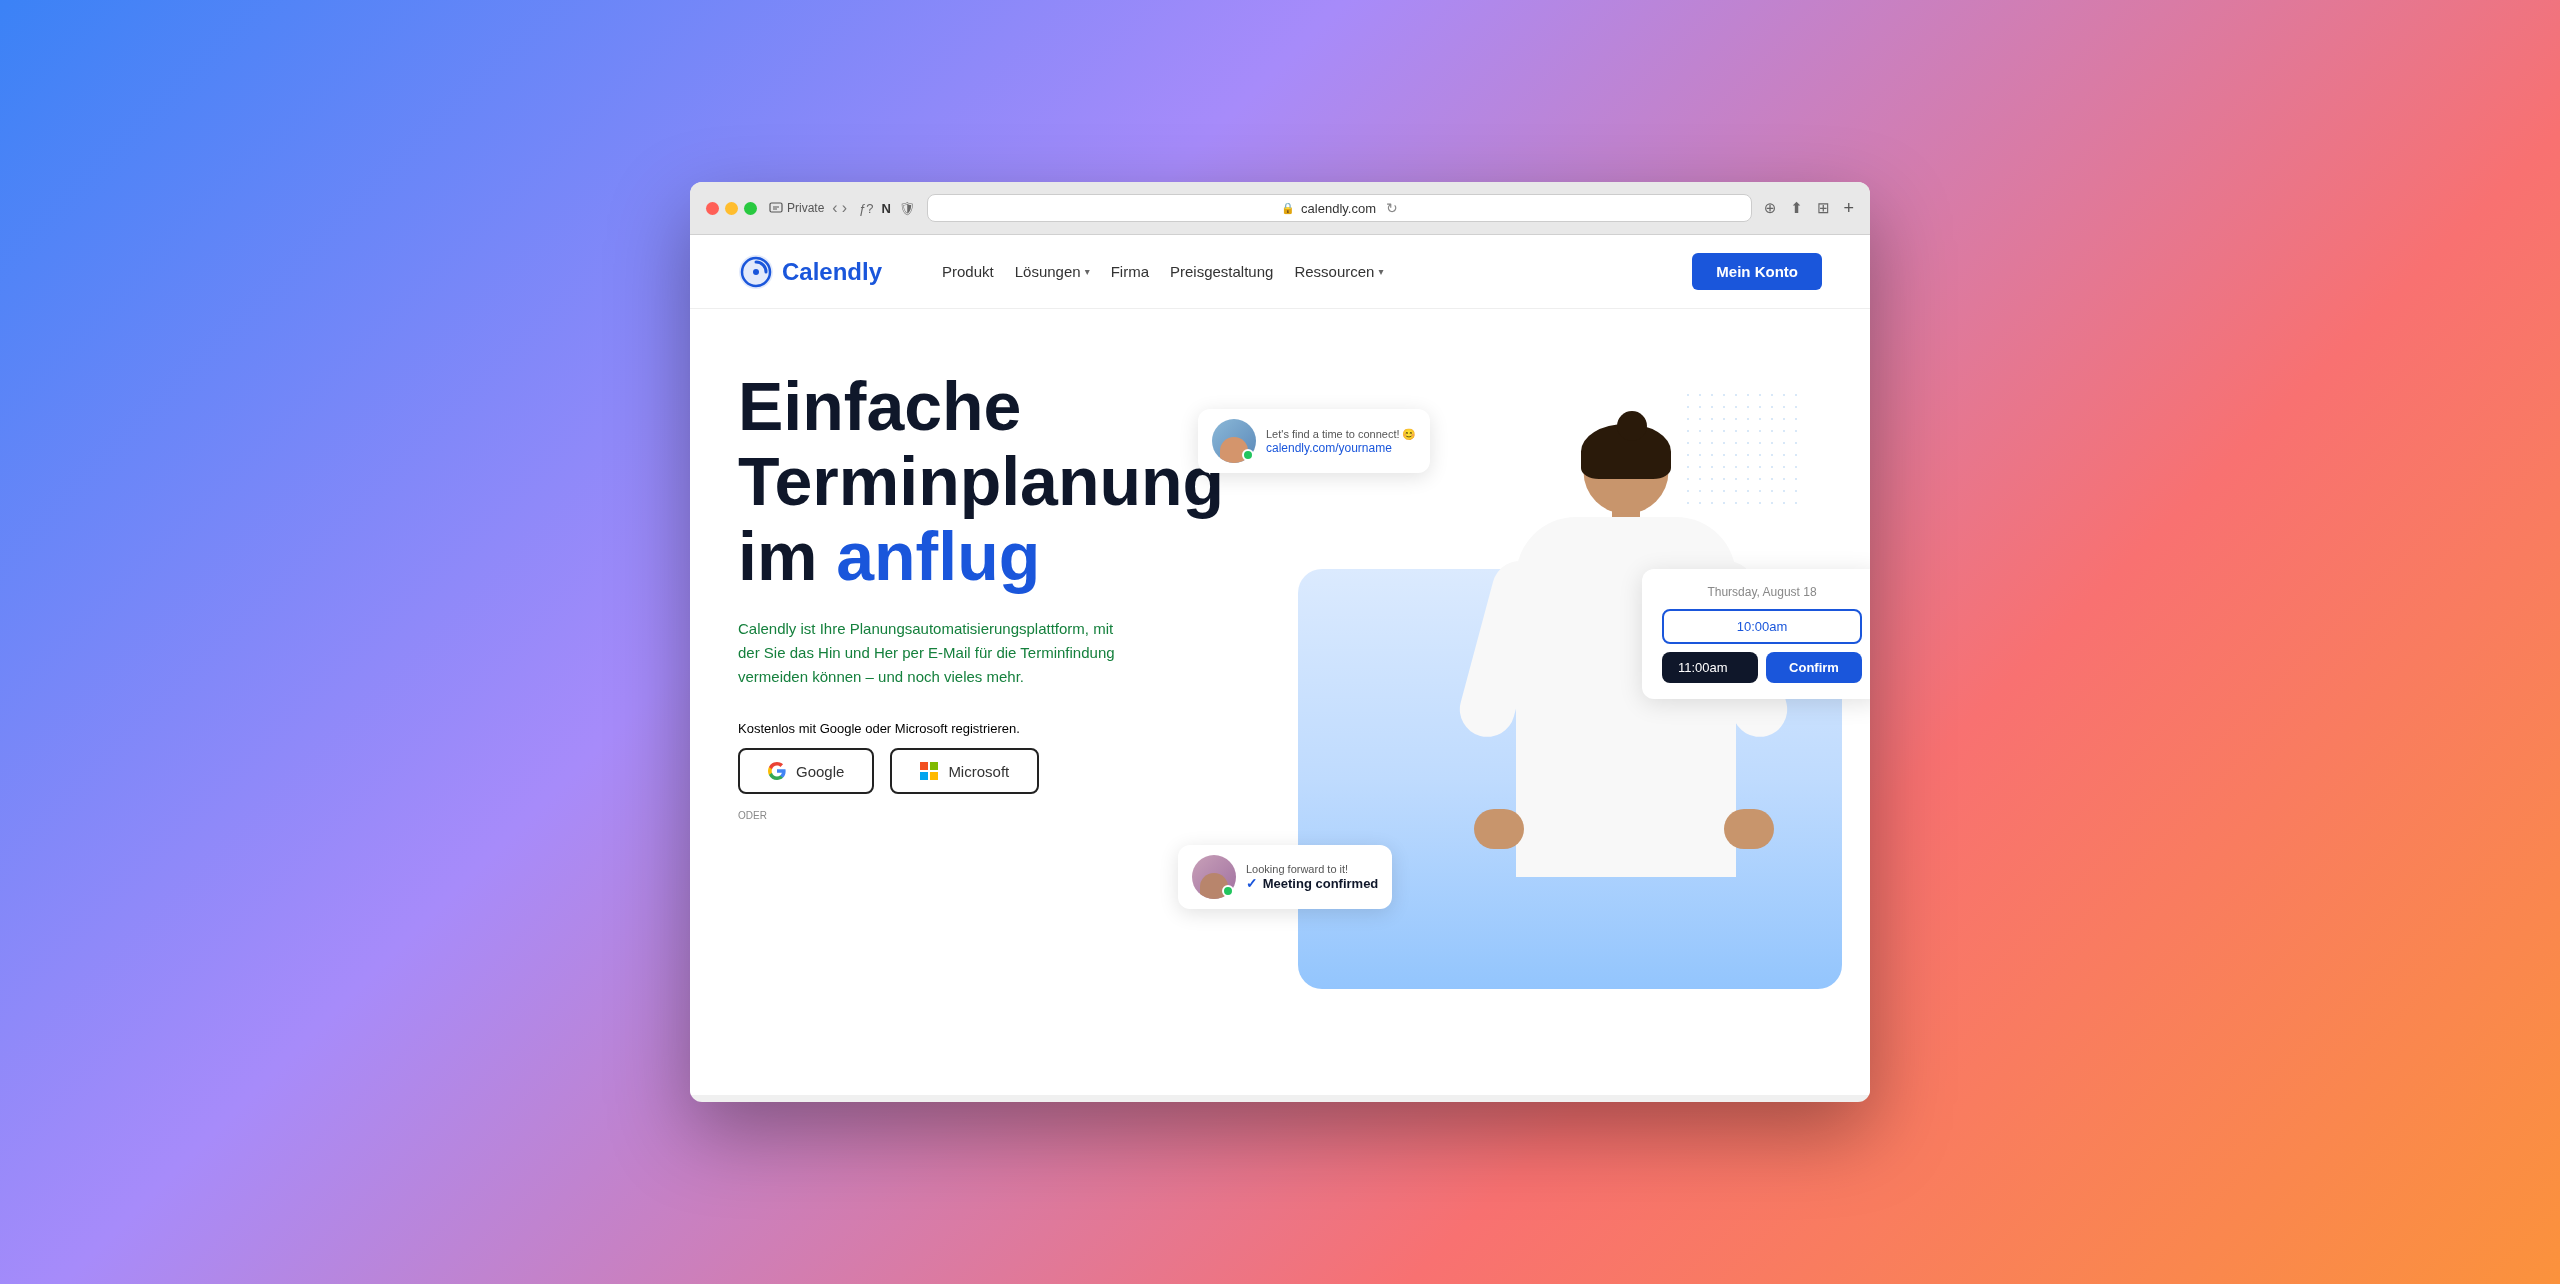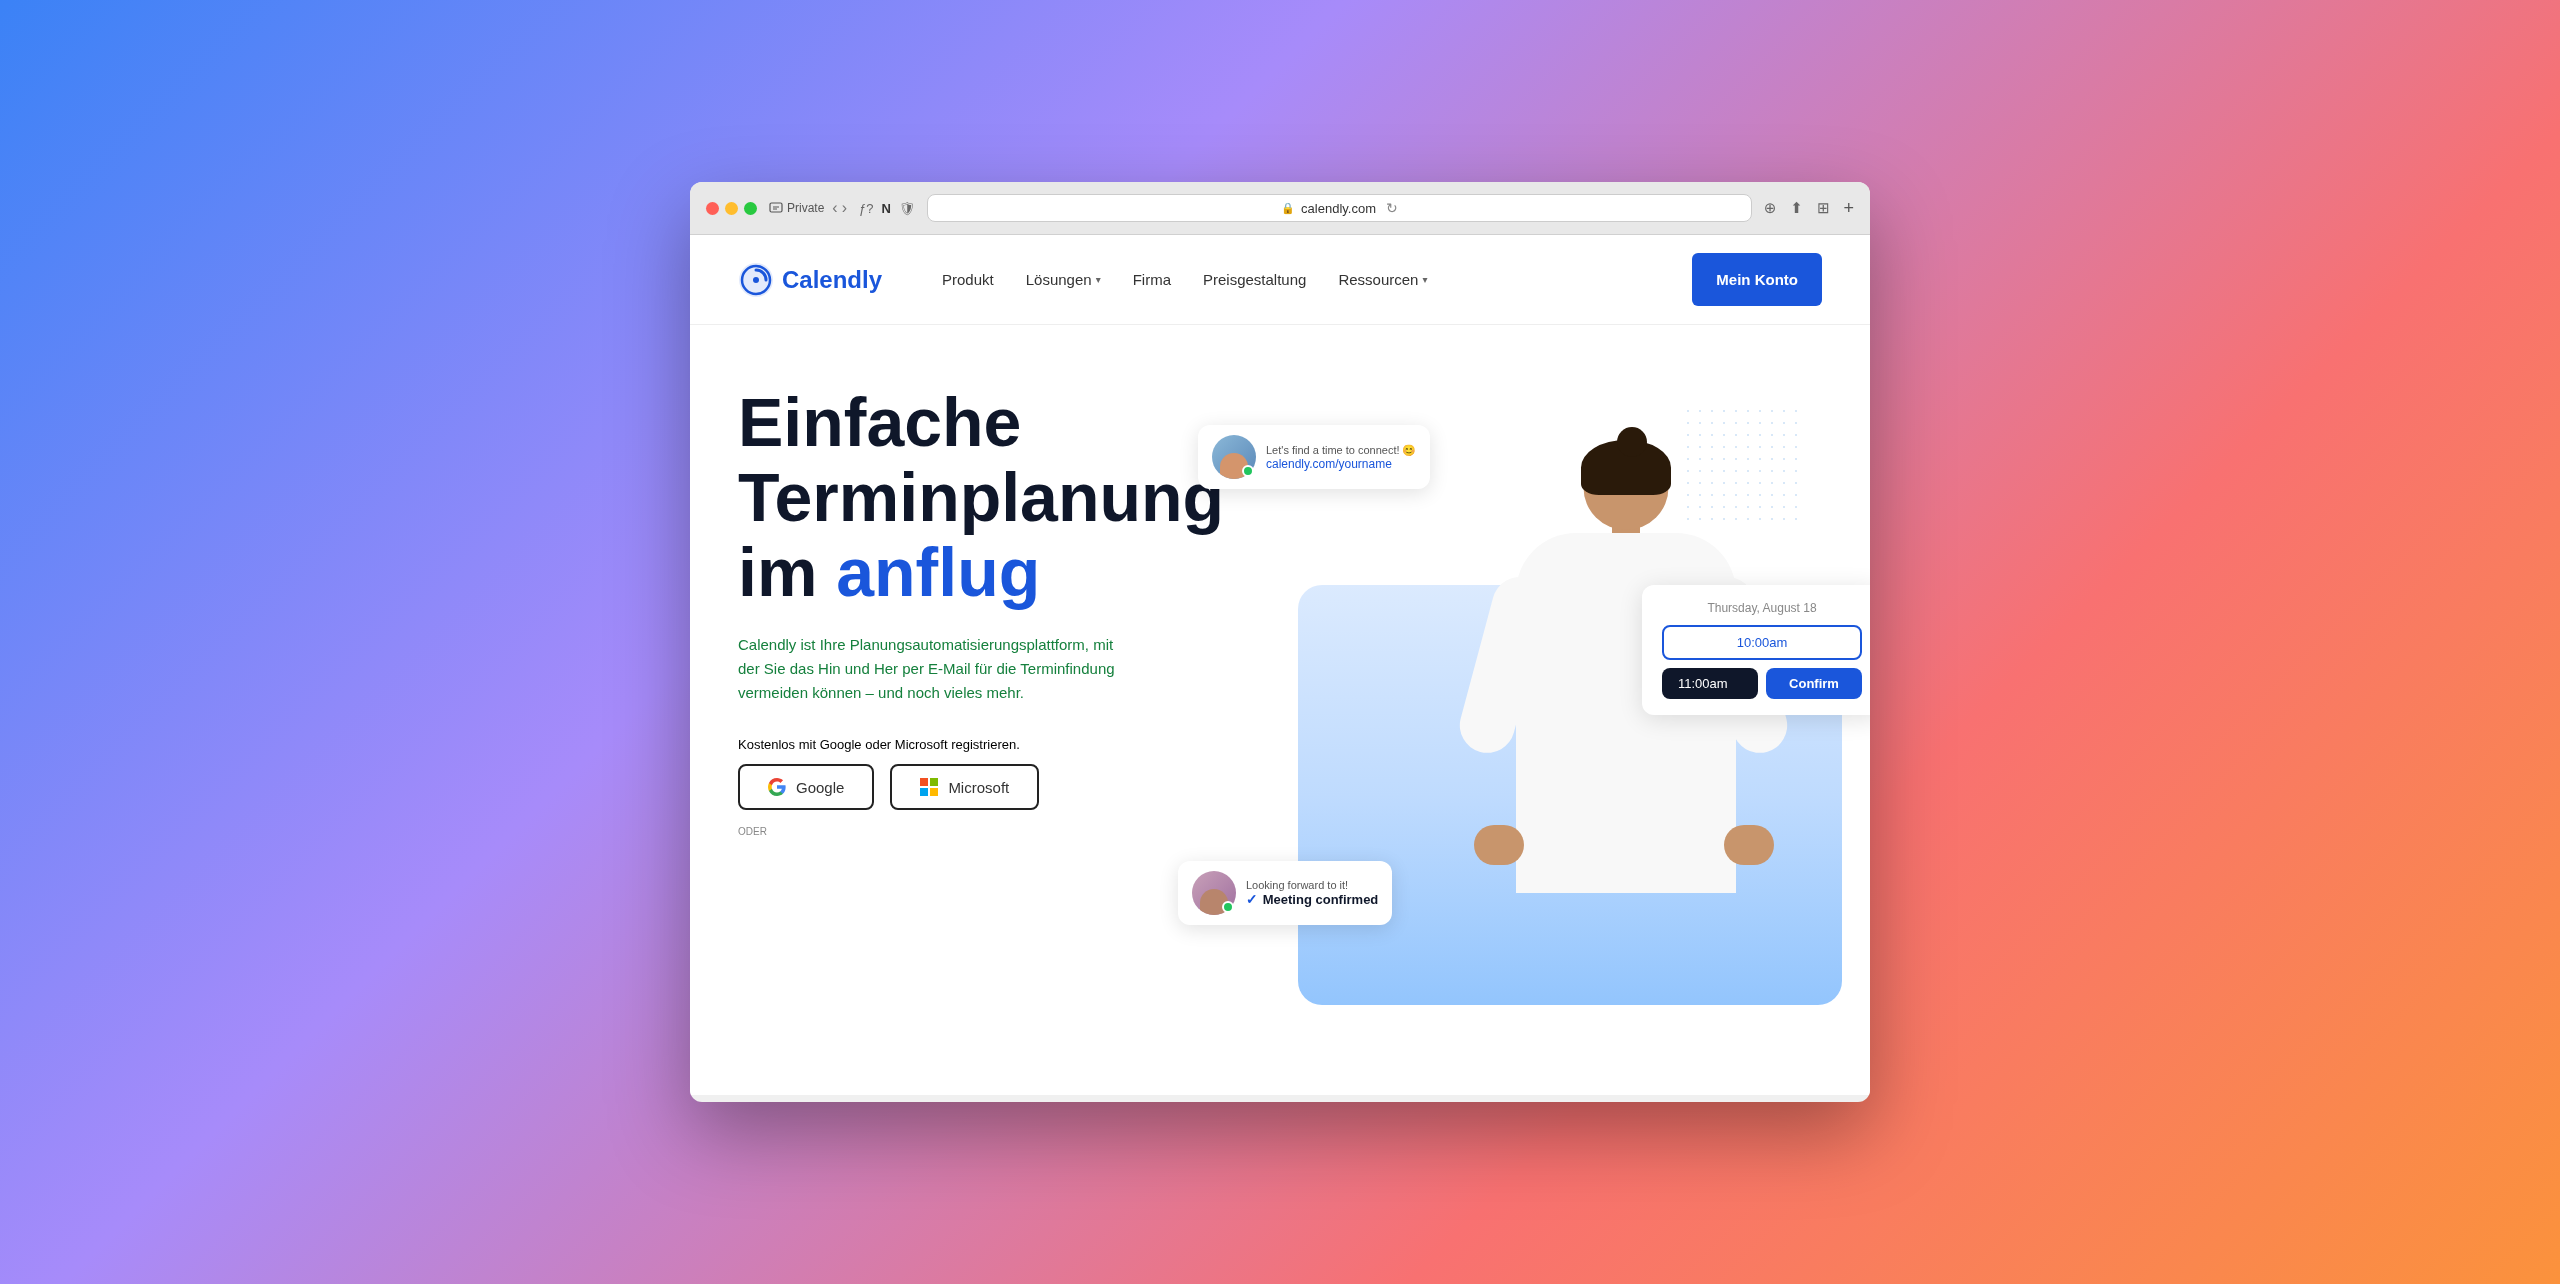--- a/index.html
+++ b/index.html
@@ -134,21 +134,21 @@
     }
 
     .logo-text {
       font-size: 24px;
       font-weight: 600;
       color: #1a56db;
     }
 
     .nav-links {
       display: flex;
-      gap: 32px;
+      gap: 21px;
       align-items: center;
       flex: 1;
     }
 
     .nav-link {
       font-size: 15px;
       color: #333;
       cursor: pointer;
       display: flex;
       align-items: center;
@@ -156,21 +156,21 @@
     }
 
     .nav-link .chevron {
       font-size: 10px;
       color: #666;
     }
 
     .nav-cta {
       background: #1a56db;
       color: #fff;
-      padding: 18px 24px;
+      padding: 10px 24px;
       border-radius: 6px;
       font-size: 15px;
       font-weight: 600;
       cursor: pointer;
       border: none;
     }
 
     
     .hero {
       display: flex;

